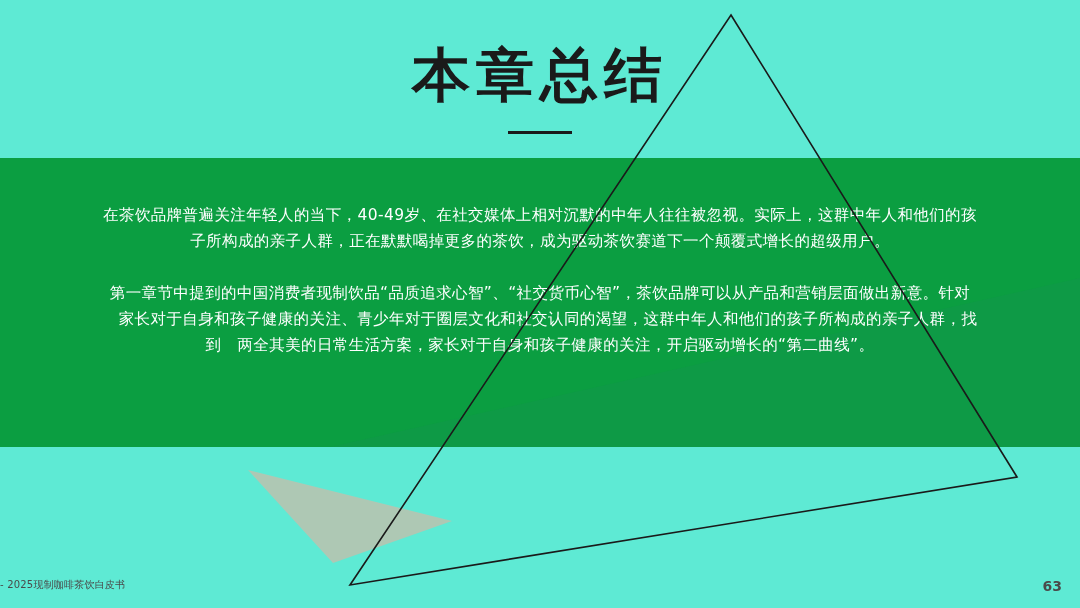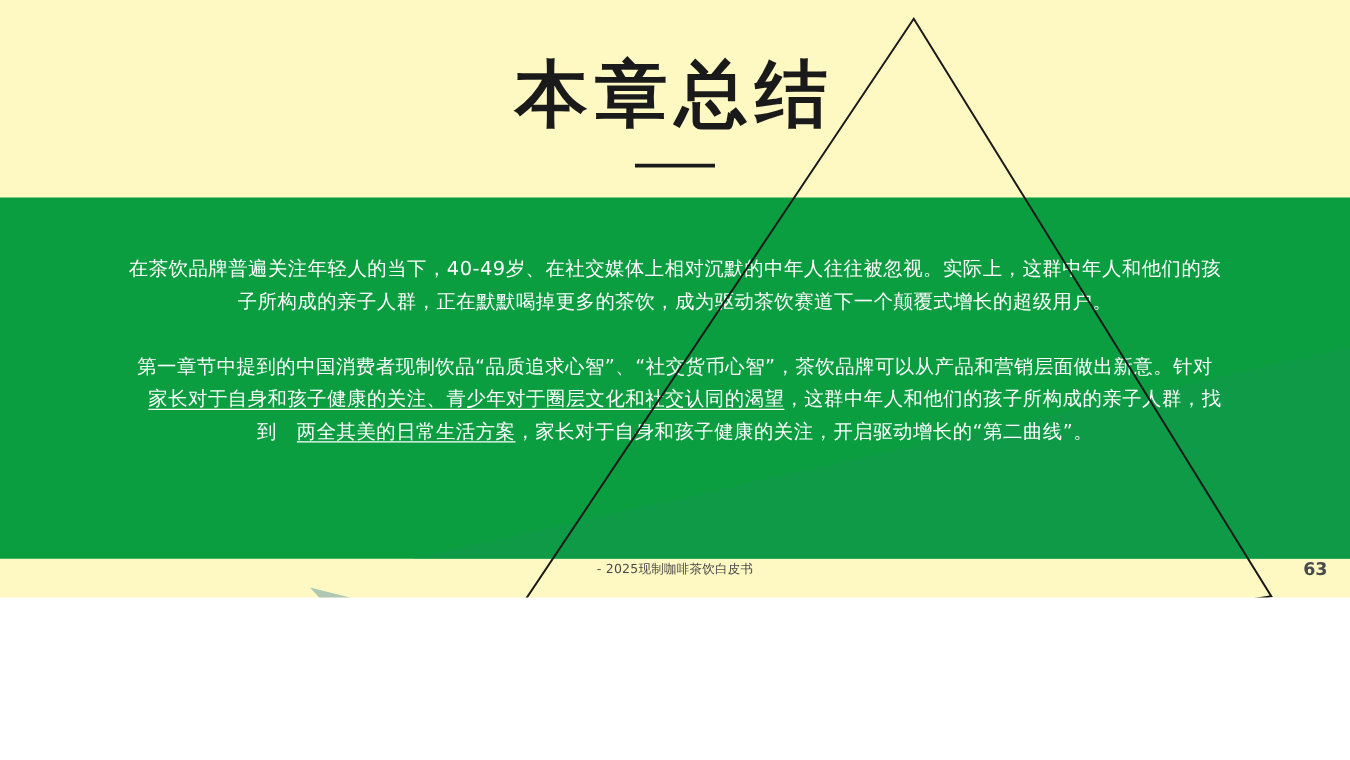--- a/index.html
+++ b/index.html
@@ -5,22 +5,22 @@
 <style>
   * { margin:0; padding:0; box-sizing:border-box; }
   html, body {
     width:1080px; height:608px;
     background:#ffffff;
     font-family:"DejaVu Sans","Liberation Sans",sans-serif;
     overflow:hidden;
   }
   .slide {
     position:relative;
-    width:1080px; height:478px;
-    background:#fef9c3;
+    width:1080px; height:608px;
+    background:#5eead4;
     overflow:hidden;
     padding-left:28px;
   }
 
   
   .decor {
     position:absolute; left:0; top:0;
     width:1080px; height:608px;
     pointer-events:none;
   }
@@ -70,36 +70,34 @@
   .para {
     color:#ffffff;
     font-size:15.5px;
     line-height:26px;
     text-align:center;
     letter-spacing:0.4px;
     font-family:"DejaVu Sans","Liberation Sans",sans-serif;
   }
   .para + .para { margin-top:26px; }
   .para u, .para .ul {
-    text-decoration:underline;
     text-underline-offset:3px;
     margin-left:16px;
   }
 
   
   .footer {
     position:absolute;
     left:0; bottom:10px;
     width:1080px; height:20px;
     z-index:6;
   }
   .footer-center {
     position:absolute;
     left:0; top:0; width:1080px;
-    text-align:center;
     font-size:10px;
     color:#4a4a4a;
     letter-spacing:0.2px;
   }
   .footer-page {
     position:absolute;
     right:18px; top:0;
     font-size:14px;
     color:#4a4a4a;
     font-weight:bold;

